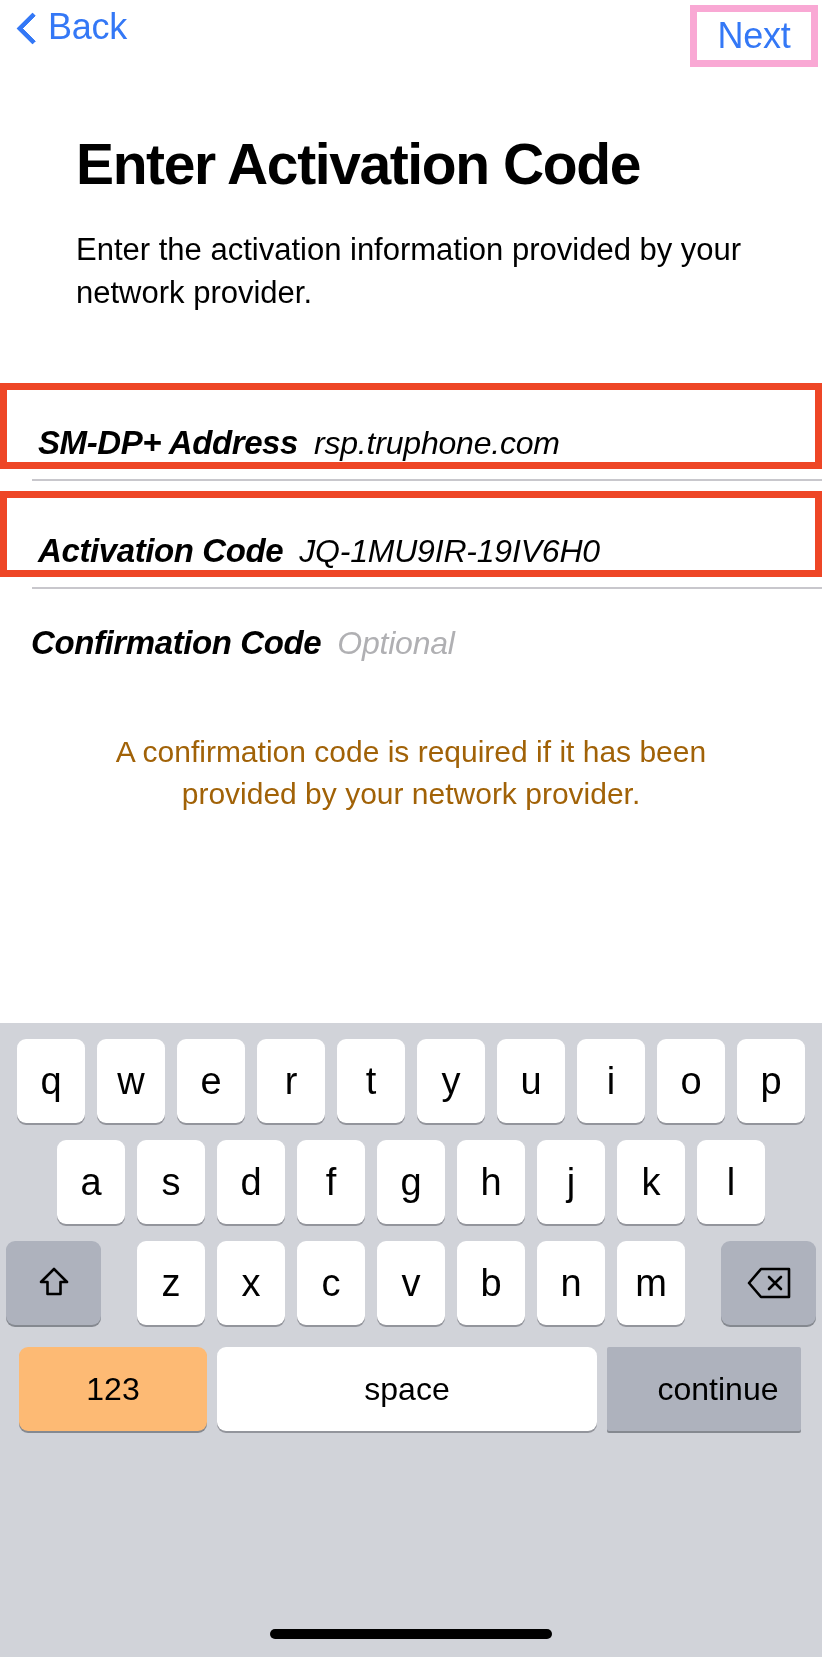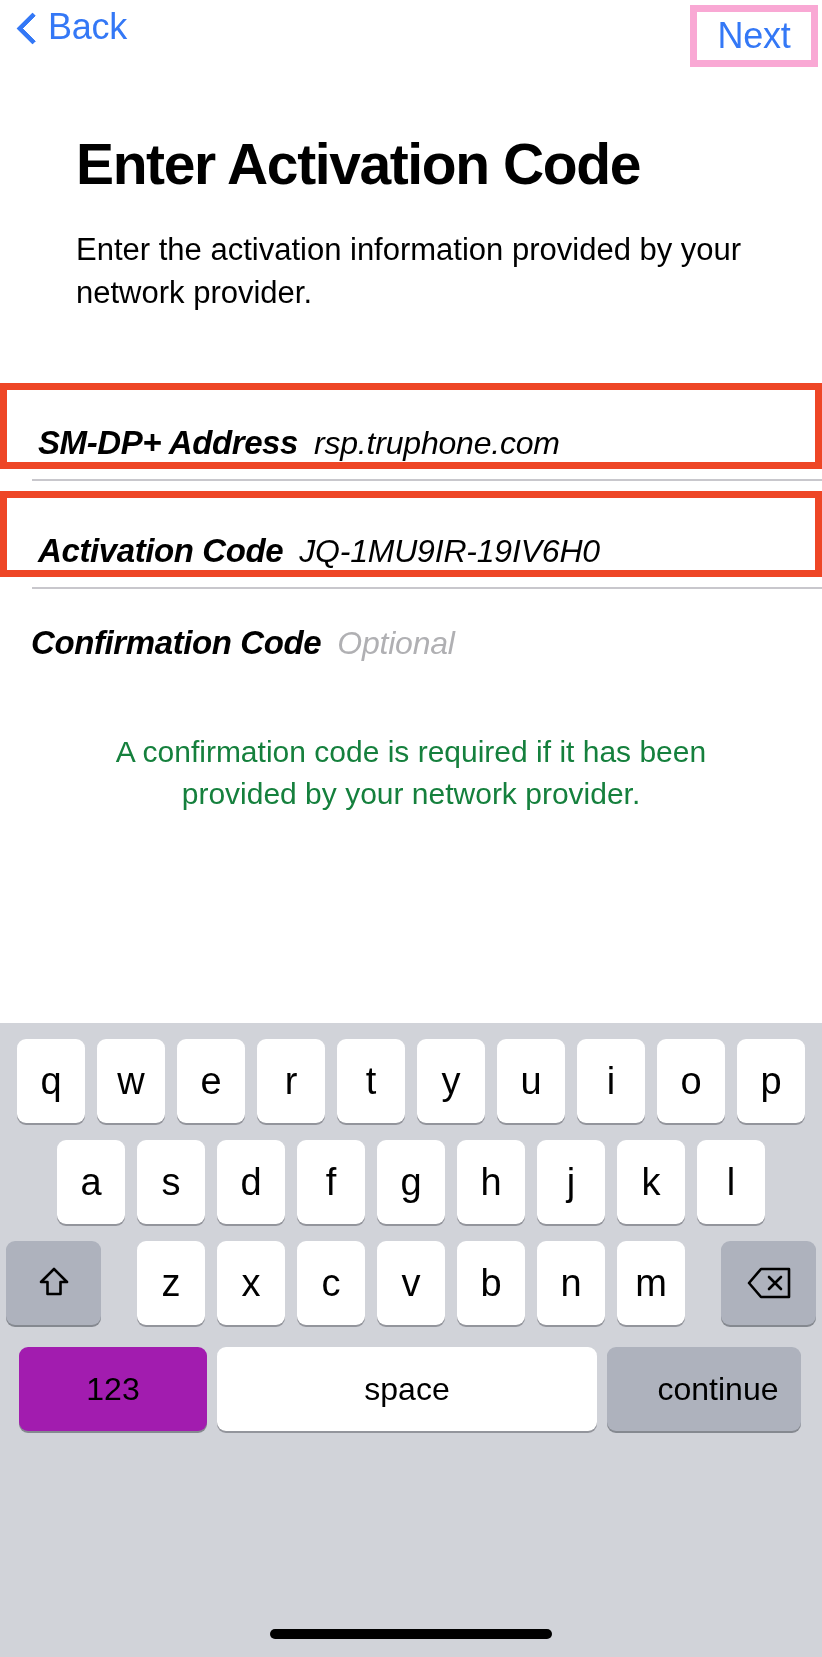--- a/index.html
+++ b/index.html
@@ -149,21 +149,21 @@
   .spacer-10 { height: 10px; }
 
   .form-footnote {
     position: absolute;
     top: 731px;
     left: 60px;
     width: 702px;
     text-align: center;
     font-size: 30px;
     line-height: 42px;
-    color: #15803d;
+    color: #a16207;
   }
 
   
   .keyboard {
     position: absolute;
     left: 0;
     top: 1023px;
     width: 822px;
     height: 634px;
     background: #d1d3d9;
@@ -199,21 +199,21 @@
     background: #aeb2bd;
     box-shadow: 0 2px 0 rgba(120,123,131,0.85);
   }
   .kb-row.r3 .mid-gap-l { margin-left: 24px; }
   .kb-row.r3 .mid-gap-r { margin-right: 24px; }
 
   .key-123 {
     width: 188px;
     height: 84px;
     margin-left: 8px;
-    background: #a21caf;
+    background: #fdba74;
     border-radius: 9px;
     box-shadow: 0 2px 0 rgba(120,123,131,0.85);
     display: flex; align-items: center; justify-content: center;
     font-size: 32px; color: #000;
     cursor: pointer;
   }
   .key-space {
     width: 380px;
     height: 84px;
     margin: 0 10px;
@@ -222,21 +222,21 @@
     box-shadow: 0 2px 0 rgba(136,138,145,0.85);
     display: flex; align-items: center; justify-content: center;
     font-size: 32px; color: #000;
     cursor: pointer;
   }
   .key-continue {
     width: 194px;
     height: 84px;
     margin-right: 10px;
     background: #aeb2bd;
-    border-radius: 9px;
+    border-radius: 2px;
     box-shadow: 0 2px 0 rgba(120,123,131,0.85);
     display: flex; align-items: center; justify-content: center;
     font-size: 32px; color: #000;
     cursor: pointer;
     padding-left: 28px;
   }
 
   .home-indicator {
     position: absolute;
     left: 50%;

